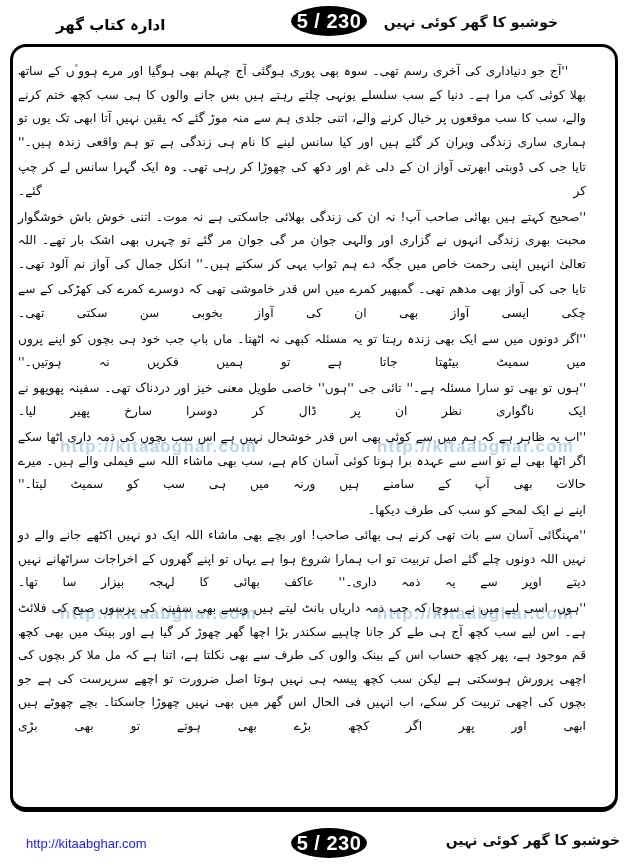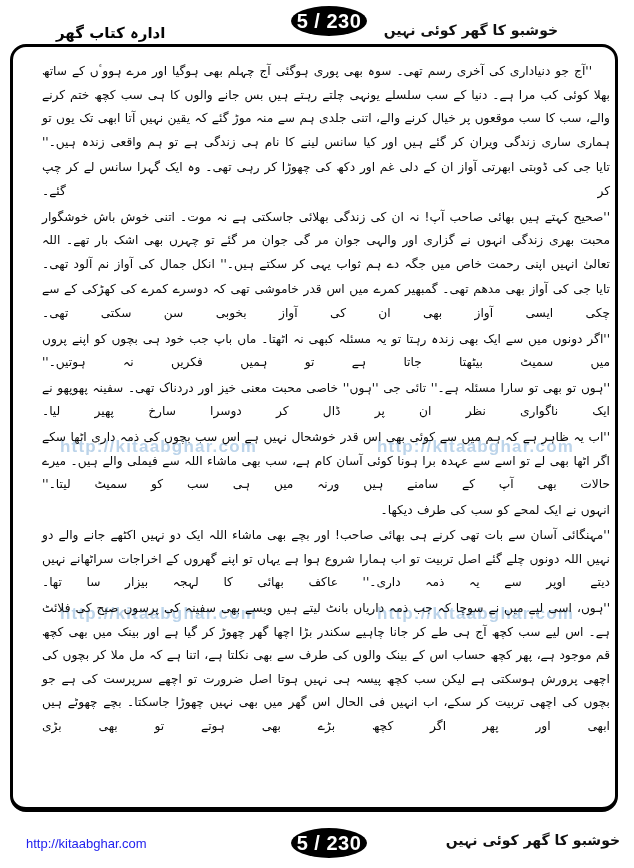--- a/index.html
+++ b/index.html
@@ -12,21 +12,21 @@
     height: 868px;
     position: relative;
     overflow: hidden;
     font-family: "DejaVu Sans", sans-serif;
     color: #000000;
   }
 
   
   .header {
     position: absolute;
-    top: 16px;
+    top: 8px;
     left: 0;
     width: 572px;
     height: 44px;
   }
   .header-title {
     position: absolute;
     top: 6px;
     right: 14px;
     font-family: "DejaVu Sans", sans-serif;
     font-size: 14px;
@@ -86,21 +86,21 @@
     border-bottom-width: 5px;
     border-radius: 16px;
     box-sizing: border-box;
     background: transparent;
   }
 
   
   .content {
     position: absolute;
     top: 52px;
-    left: 28px;
+    left: 4px;
     width: 596px;
     height: 752px;
     box-sizing: border-box;
     padding: 8px 14px 6px 14px;
     direction: rtl;
     text-align: justify;
     text-align-last: justify;
     z-index: 3;
   }
   .para {
@@ -197,23 +197,23 @@
   <span class="watermark">http://kitaabghar.com</span>
   <span class="watermark">http://kitaabghar.com</span>
 </div>
 
 <div class="content">
   <p class="para indent">''آج جو دنیاداری کی آخری رسم تھی۔ سوہ بھی پوری ہوگئی آج چہلم بھی ہوگیا اور مرے ہووٴں کے ساتھ بھلا کوئی کب مرا ہے۔ دنیا کے سب سلسلے یونہی چلتے رہتے ہیں بس جانے والوں کا ہی سب کچھ ختم کرنے والے، سب کا سب موقعوں پر خیال کرنے والے، اتنی جلدی ہم سے منہ موڑ گئے کہ یقین نہیں آتا ابھی تک یوں تو ہماری ساری زندگی ویران کر گئے ہیں اور کیا سانس لینے کا نام ہی زندگی ہے تو ہم واقعی زندہ ہیں۔''</p>
   <p class="para">تایا جی کی ڈوبتی ابھرتی آواز ان کے دلی غم اور دکھ کی چھوڑا کر رہی تھی۔ وہ ایک گہرا سانس لے کر چپ کر گئے۔</p>
   <p class="para">''صحیح کہتے ہیں بھائی صاحب آپ! نہ ان کی زندگی بھلائی جاسکتی ہے نہ موت۔ اتنی خوش باش خوشگوار محبت بھری زندگی انہوں نے گزاری اور والہی جوان مر گی جوان مر گئے تو چہرں بھی اشک بار تھے۔ اللہ تعالیٰ انہیں اپنی رحمت خاص میں جگہ دے ہم ثواب یہی کر سکتے ہیں۔'' انکل جمال کی آواز نم آلود تھی۔</p>
   <p class="para">تایا جی کی آواز بھی مدھم تھی۔ گمبھیر کمرے میں اس قدر خاموشی تھی کہ دوسرے کمرے کی کھڑکی کے سے چکی ایسی آواز بھی ان کی آواز بخوبی سن سکتی تھی۔</p>
   <p class="para">''اگر دونوں میں سے ایک بھی زندہ رہتا تو یہ مسئلہ کبھی نہ اٹھتا۔ ماں باپ جب خود ہی بچوں کو اپنے پروں میں سمیٹ بیٹھتا جاتا ہے تو ہمیں فکریں نہ ہوتیں۔''</p>
-  <p class="para">''ہوں تو بھی تو سارا مسئلہ ہے۔'' تائی جی ''ہوں'' خاصی محبت معنی خیز اور دردناک تھی۔ سفینہ پھوپھو نے ایک ناگواری نظر ان پر ڈال کر دوسرا سارخ پھیر لیا۔</p>
+  <p class="para">''ہوں تو بھی تو سارا مسئلہ ہے۔'' تائی جی ''ہوں'' خاصی طویل معنی خیز اور دردناک تھی۔ سفینہ پھوپھو نے ایک ناگواری نظر ان پر ڈال کر دوسرا سارخ پھیر لیا۔</p>
   <p class="para">''اب یہ ظاہر ہے کہ ہم میں سے کوئی بھی اس قدر خوشحال نہیں ہے اس سب بچوں کی ذمہ داری اٹھا سکے اگر اٹھا بھی لے تو اسے سے عہدہ برا ہونا کوئی آسان کام ہے، سب بھی ماشاء اللہ سے فیملی والے ہیں۔ میرے حالات بھی آپ کے سامنے ہیں ورنہ میں ہی سب کو سمیٹ لیتا۔''</p>
-  <p class="para short">انہوں نے ایک لمحے کو سب کی طرف دیکھا۔</p>
+  <p class="para short">اپنے نے ایک لمحے کو سب کی طرف دیکھا۔</p>
   <p class="para">''مہنگائی آسان سے بات تھی کرنے ہی بھائی صاحب! اور بچے بھی ماشاء اللہ ایک دو نہیں اکٹھے جانے والے دو نہیں اللہ دونوں چلے گئے اصل تربیت تو اب ہمارا شروع ہوا ہے یہاں تو اپنے گھروں کے اخراجات سراٹھانے نہیں دیتے اوپر سے یہ ذمہ داری۔'' عاکف بھائی کا لہجہ بیزار سا تھا۔</p>
   <p class="para">''ہوں، اسی لیے میں نے سوچا کہ جب ذمہ داریاں بانٹ لیتے ہیں ویسے بھی سفینہ کی پرسوں صبح کی فلائٹ ہے۔ اس لیے سب کچھ آج ہی طے کر جانا چاہیے سکندر بڑا اچھا گھر چھوڑ کر گیا ہے اور بینک میں بھی کچھ قم موجود ہے، پھر کچھ حساب اس کے بینک والوں کی طرف سے بھی نکلتا ہے، اتنا ہے کہ مل ملا کر بچوں کی اچھی پرورش ہوسکتی ہے لیکن سب کچھ پیسہ ہی نہیں ہوتا اصل ضرورت تو اچھے سرپرست کی ہے جو بچوں کی اچھی تربیت کر سکے، اب انہیں فی الحال اس گھر میں بھی نہیں چھوڑا جاسکتا۔ بچے چھوٹے ہیں ابھی اور پھر اگر کچھ بڑے بھی ہوتے تو بھی بڑی</p>
 </div>
 
 <div class="footer">
   <a class="footer-link">http://kitaabghar.com</a>
   <div class="footer-title">خوشبو کا گھر کوئی نہیں</div>
 </div>
 
 <div class="page-badge bottom">5 / 230</div>

